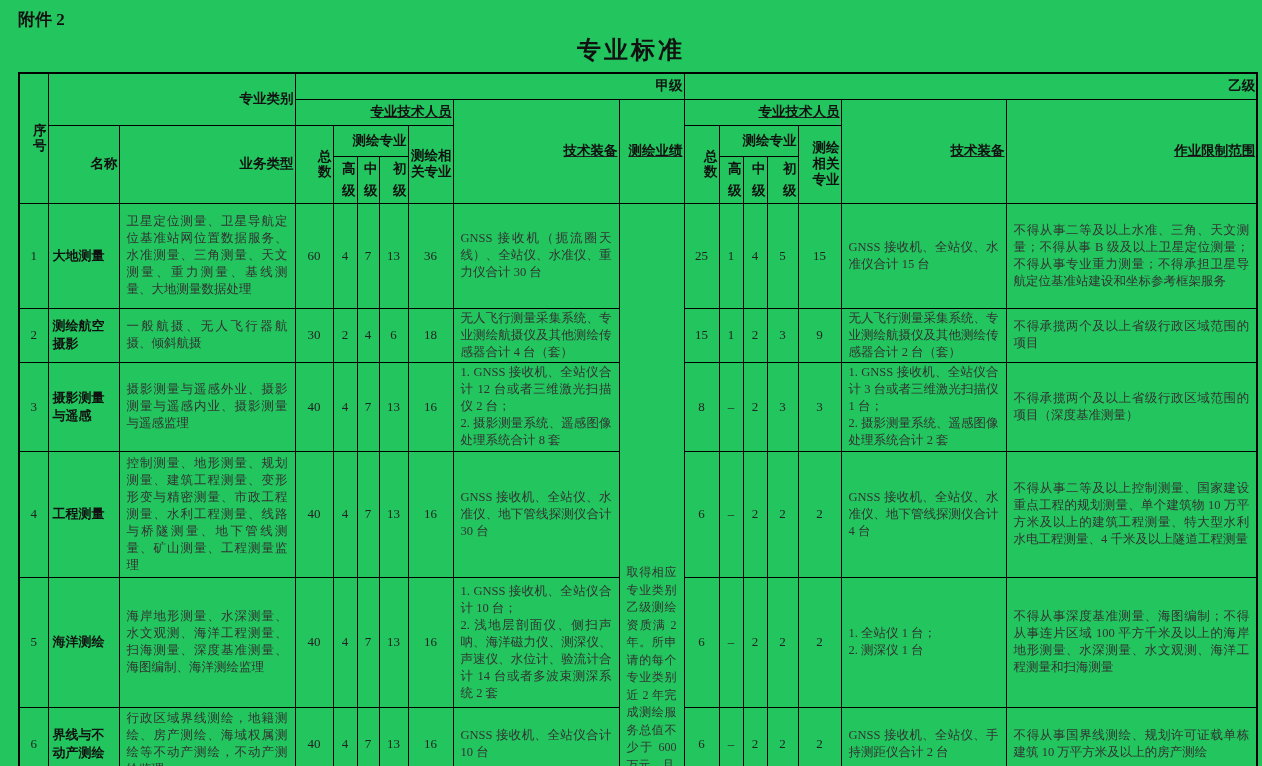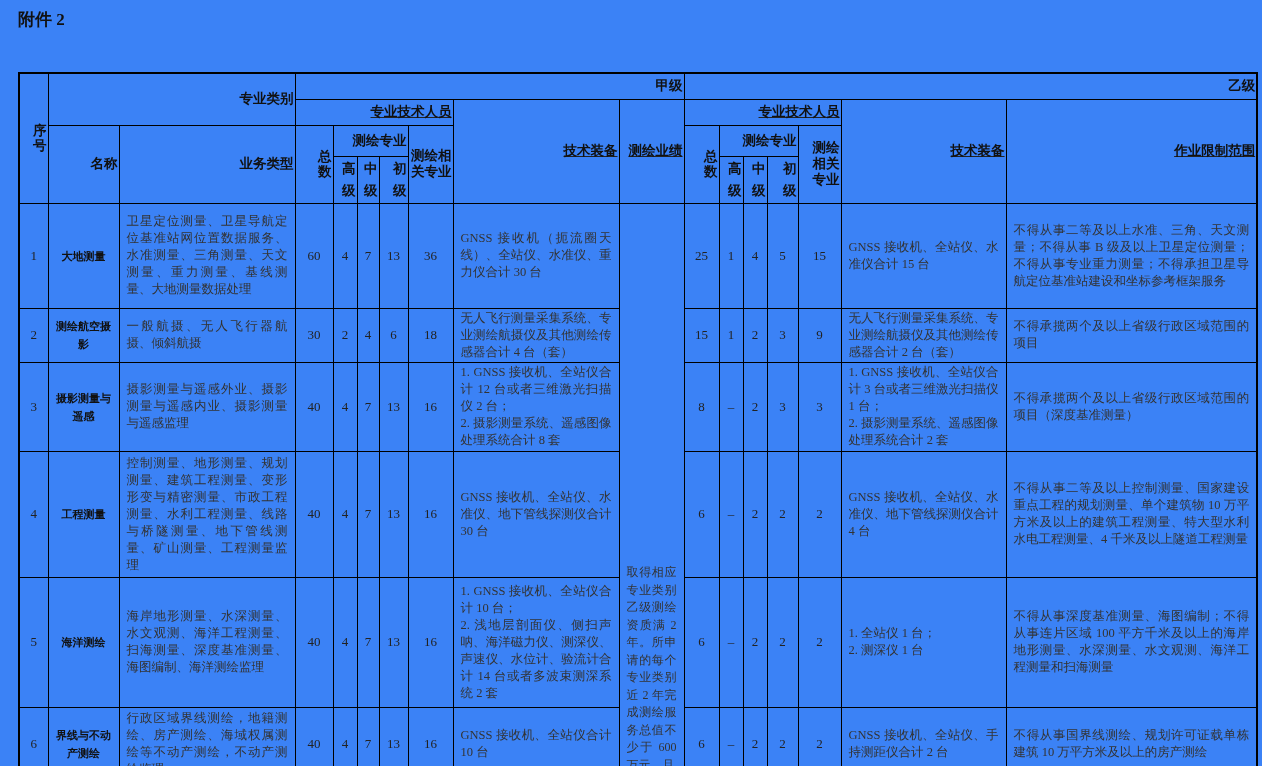--- a/index.html
+++ b/index.html
@@ -1,19 +1,19 @@
 <!DOCTYPE html>
 <html><head>
 <meta charset="utf-8">
 <style>
   html,body{margin:0;padding:0;background:#fff;}
   .page{
     position:relative;
     width:1262px;height:766px;
-    background:#3b82f6;
+    background:#22c55e;
     overflow:hidden;
     font-family:"Liberation Serif","DejaVu Serif",serif;
     color:#222;
   }
   .attachment{
     position:absolute;left:18px;top:8px;
     font-size:17px;font-weight:bold;color:#111;
   }
   .doc-title{
     position:absolute;left:0;top:34px;width:100%;
@@ -32,21 +32,21 @@
     vertical-align:middle;
   }
   .t th{
     font-weight:bold;font-size:13.5px;color:#111;
     text-align:right;line-height:16px;padding:1px;
   }
   td.num{
     text-align:center;font-size:13px;color:#222;padding:0 1px;
   }
   td.name{
-    text-align:center;font-weight:bold;font-size:11px;color:#111;
+    font-weight:bold;font-size:13px;color:#111;
     padding:0 4px;line-height:18px;
   }
   td.txt{
     text-align:justify;font-size:12.5px;line-height:17px;color:#333;
     padding:1px 7px;white-space:pre-line;
   }
   td.yeji{
     vertical-align:bottom;text-align:justify;
     font-size:12px;line-height:17.5px;color:#333;
     padding:0 7px 6px 7px;
@@ -57,20 +57,21 @@
   tr.hA{height:26px;} tr.hB{height:26px;text-decoration:underline;} tr.hC{height:31px;} tr.hD{height:29px;}
   tr.r1{height:105px;} tr.r2{height:54px;} tr.r3{height:89px;}
   tr.r4{height:126px;} tr.r5{height:130px;} tr.r6{height:74px;}
 </style>
 </head>
 <body>
 
 <div class="page">
 
   <div class="attachment">附件 2</div>
+  <div class="doc-title">专业标准</div>
 
   <table class="t">
     <colgroup>
       <col style="width:29px">
         <col style="width:71px">
         <col style="width:176px">
       <col style="width:38px">
         <col style="width:24px">
         <col style="width:22px">
         <col style="width:29px">

